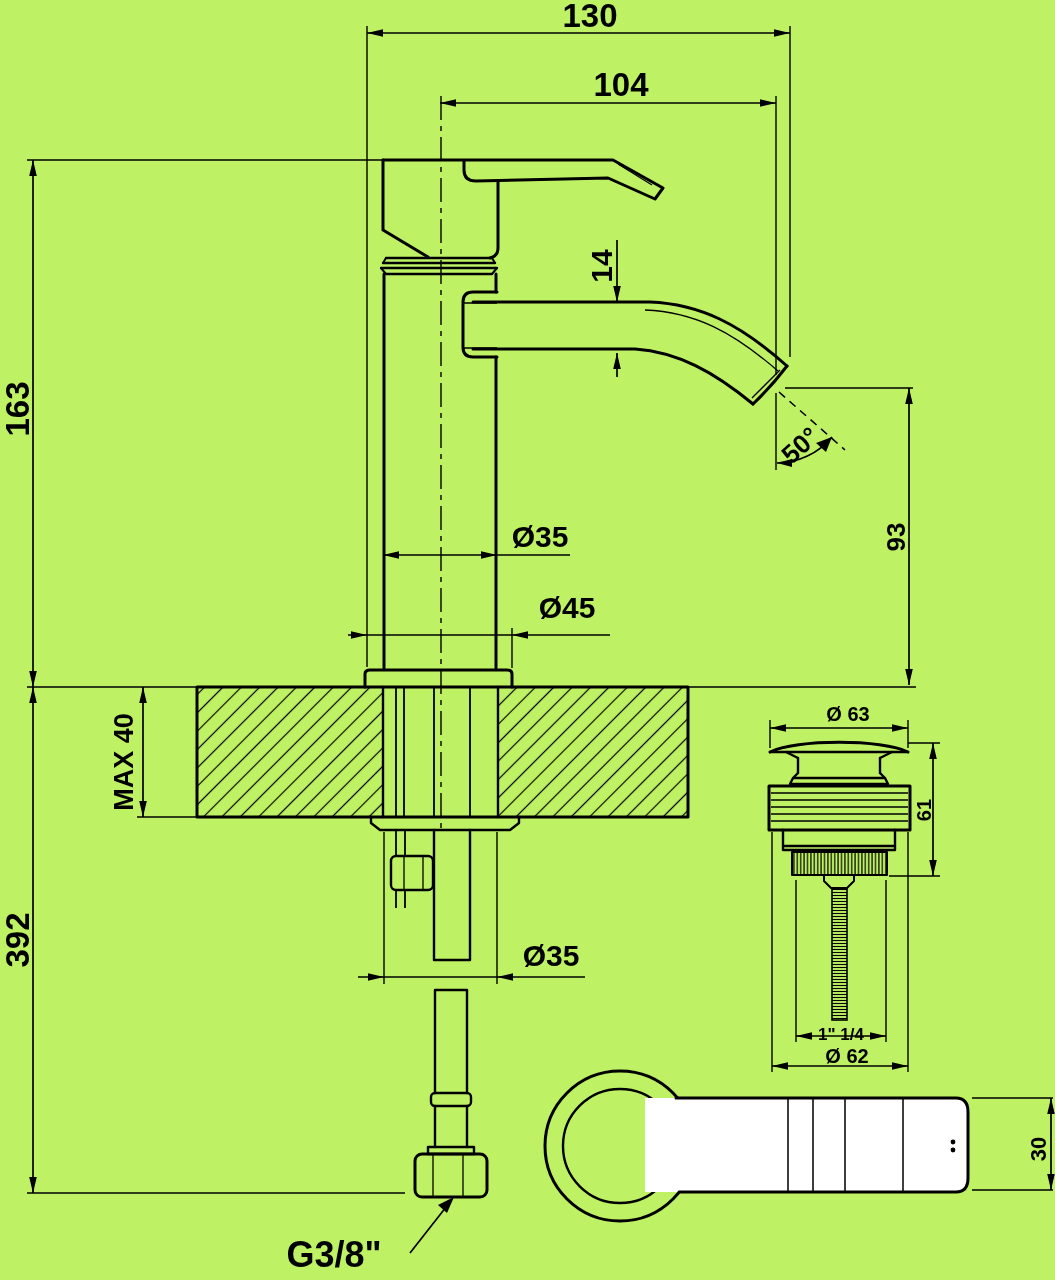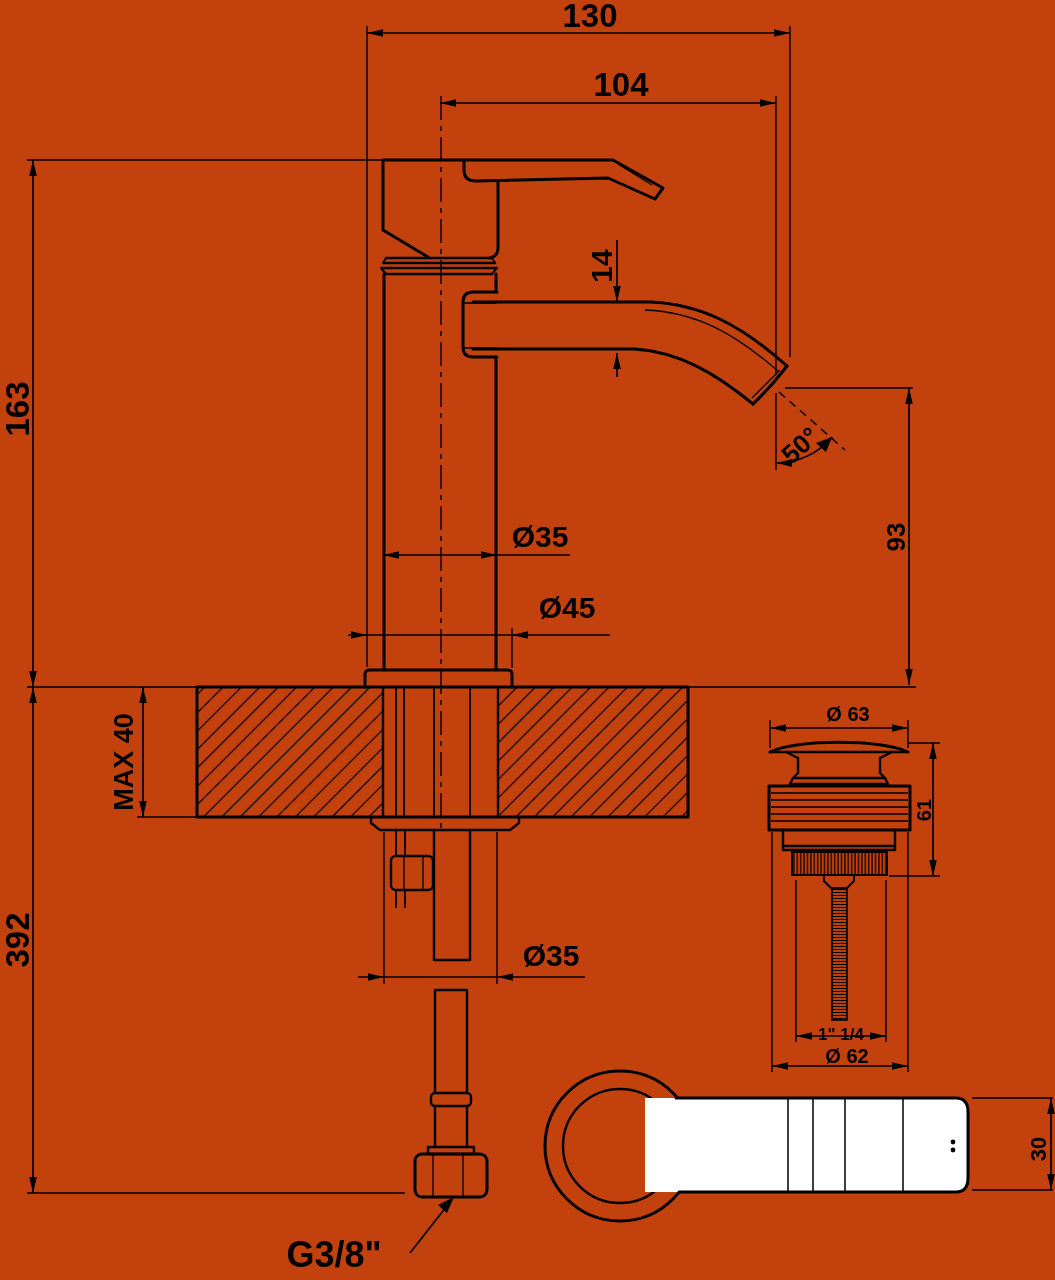--- a/index.html
+++ b/index.html
@@ -1,16 +1,16 @@
 <!DOCTYPE html>
 <html><head>
 <meta charset="utf-8">
 <style>
   html,body{margin:0;padding:0;background:#ffffff;}
-  .stage{width:1055px;height:1280px;position:relative;background:#c2410c;overflow:hidden;}
+  .stage{width:1055px;height:1280px;position:relative;background:#bef264;overflow:hidden;}
   svg{display:block;}
   .o3{stroke:#000;stroke-width:3;fill:none;stroke-linejoin:round;stroke-linecap:round;}
   .o25{stroke:#000;stroke-width:2.4;fill:none;stroke-linejoin:round;stroke-linecap:round;}
   .o2{stroke:#000;stroke-width:2;fill:none;stroke-linejoin:round;stroke-linecap:round;}
   .o18{stroke:#000;stroke-width:1.8;fill:none;}
   .o15{stroke:#000;stroke-width:1.5;fill:none;}
   .o1{stroke:#000;stroke-width:1.3;fill:none;}
   .dim{stroke:#000;stroke-width:1.7;fill:none;}
   .ext{stroke:#000;stroke-width:1.4;fill:none;}
   .cl{stroke:#000;stroke-width:1.4;fill:none;stroke-dasharray:24 6 5 6;}

